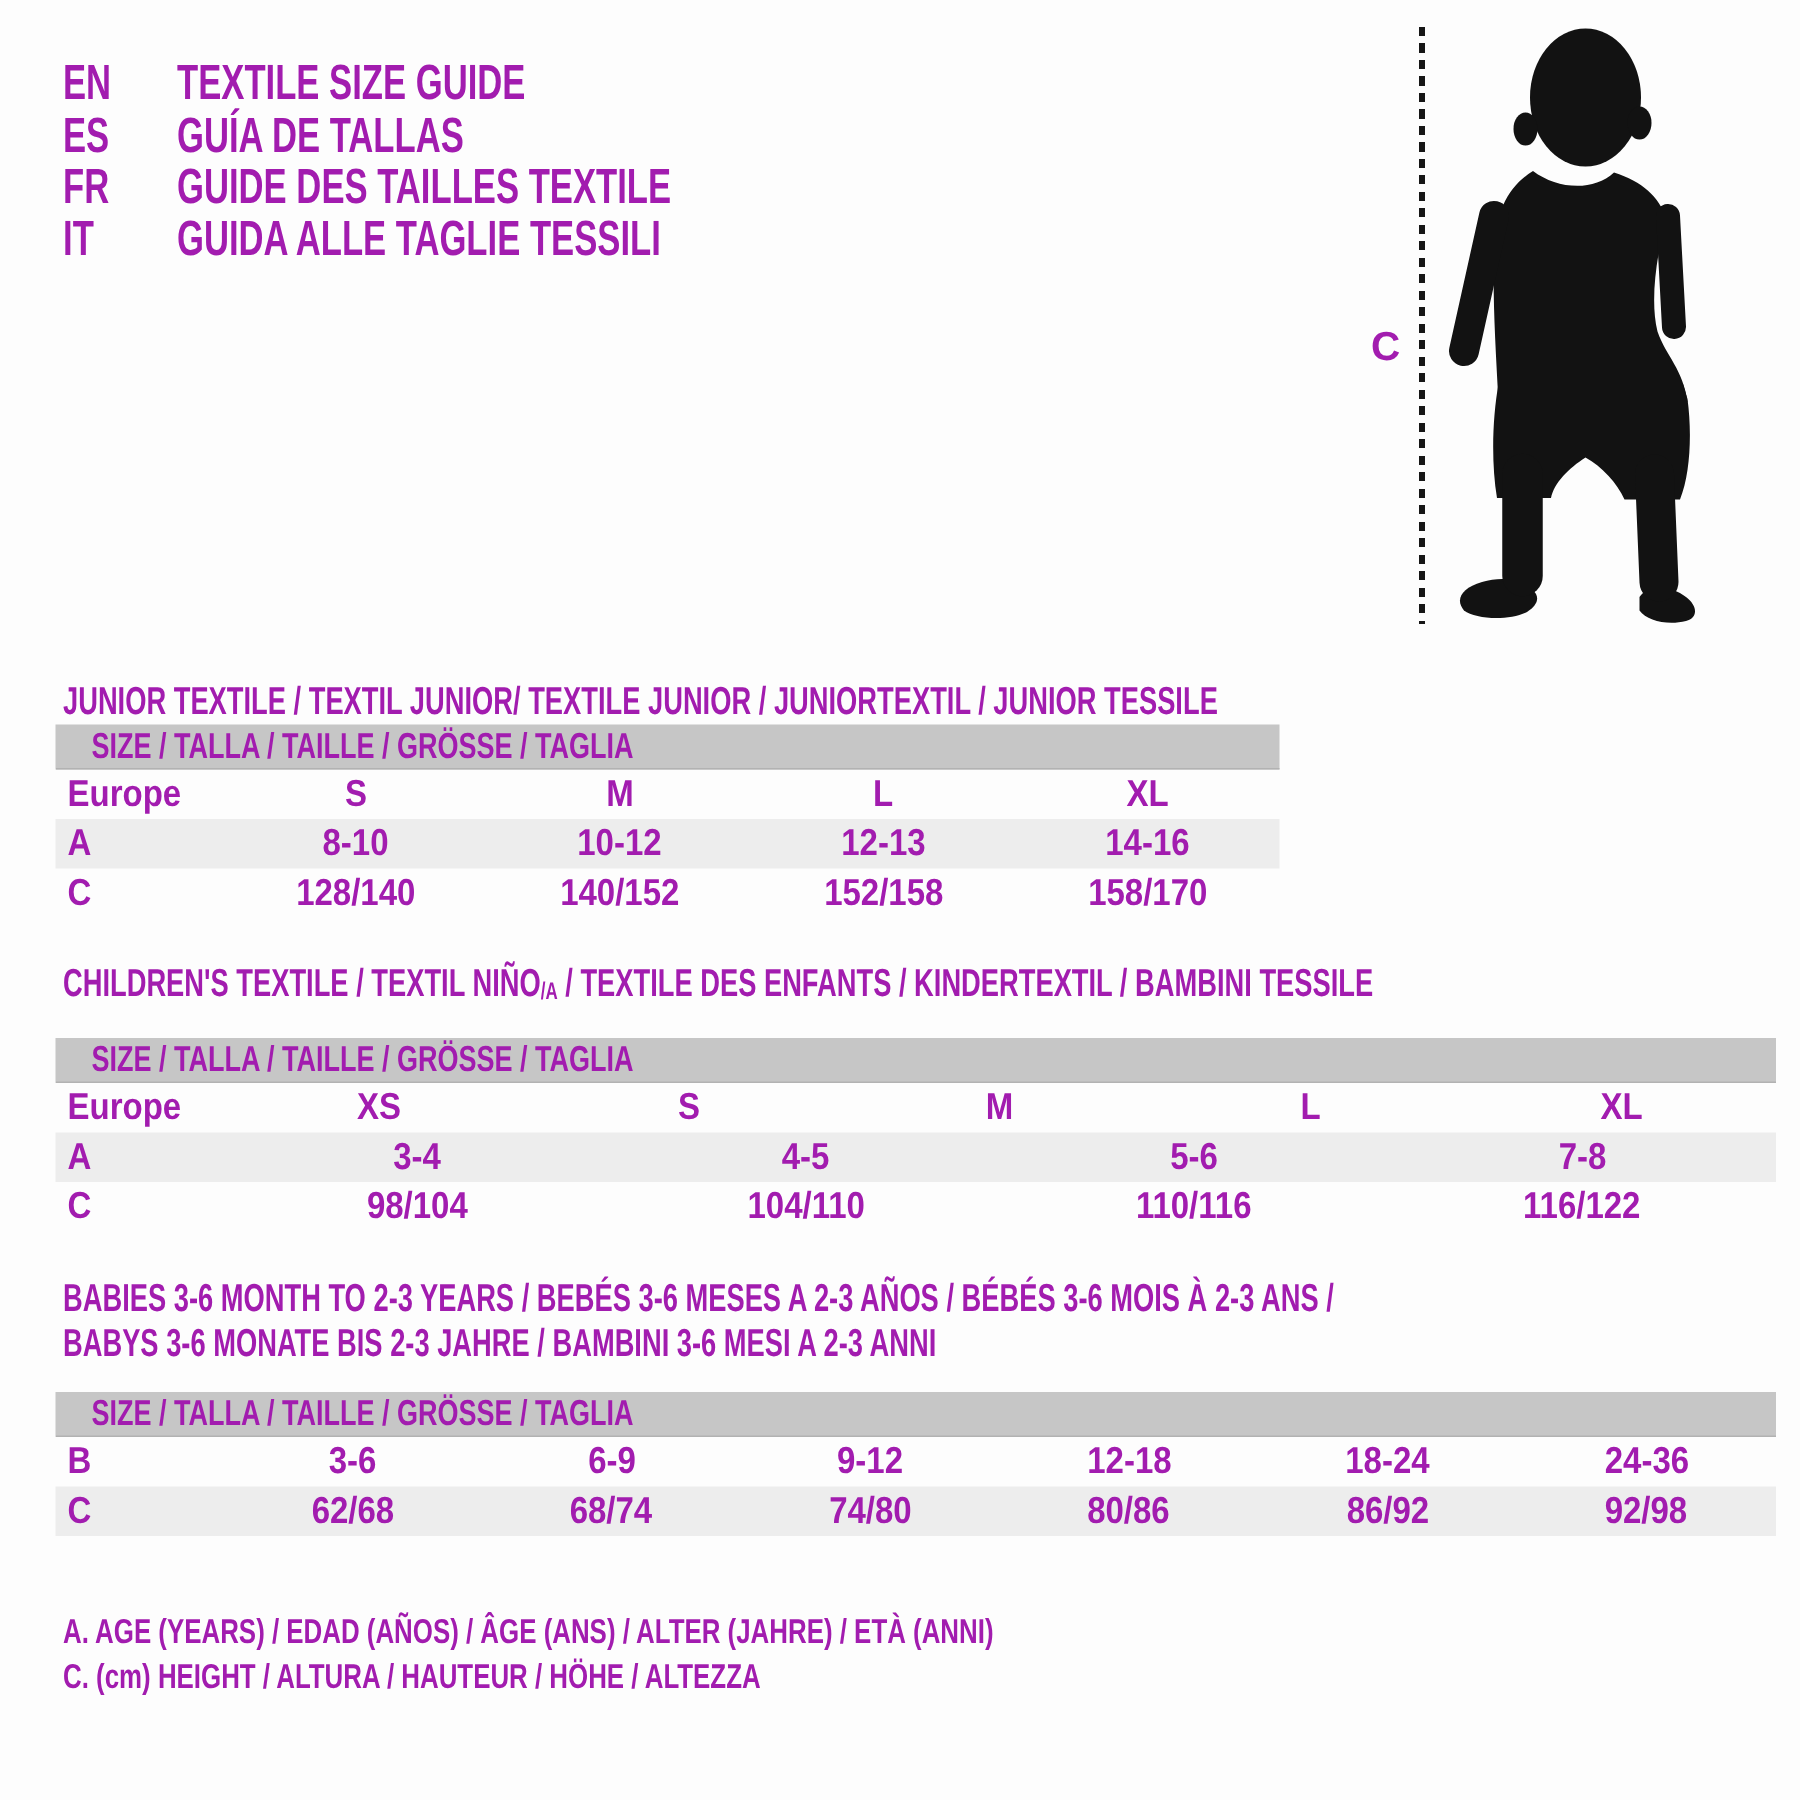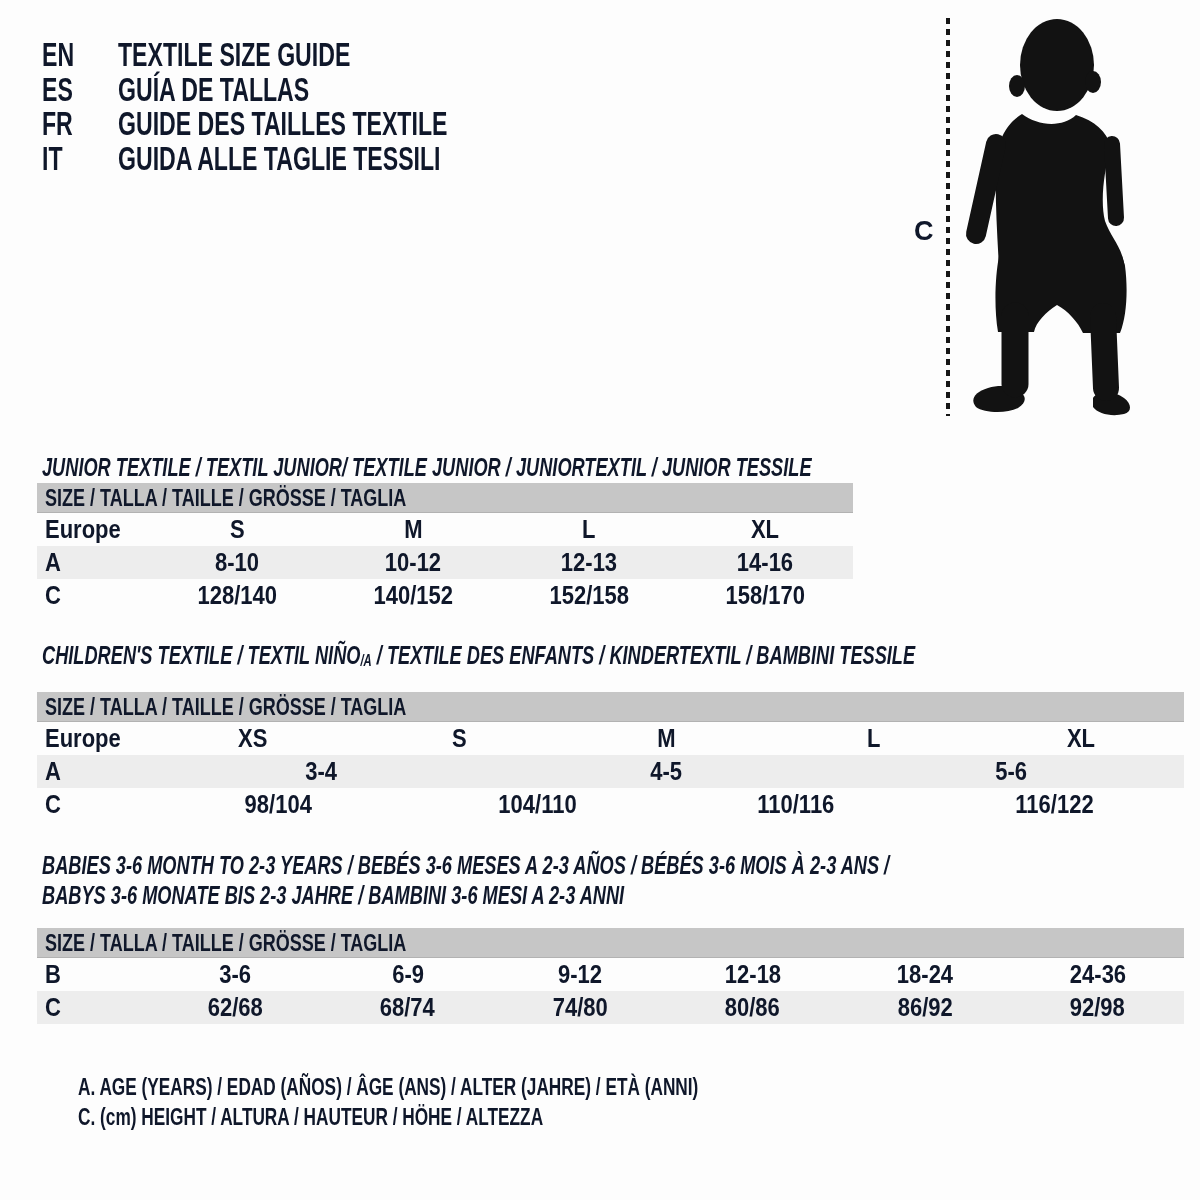--- a/index.html
+++ b/index.html
@@ -1,50 +1,50 @@
 <!DOCTYPE html>
 <html><head>
 <meta charset="utf-8">
 <style>
   html,body{margin:0;padding:0;}
   body{font-family:"Liberation Sans","DejaVu Sans",sans-serif;}
   #canvas{position:relative;width:1200px;height:1200px;background:#fdfdfd;overflow:hidden;
-          color:#0f172a;font-weight:bold;}
+          color:#a21caf;font-weight:bold;}
 
   
   .s70{display:inline-block;transform:scaleX(0.70);transform-origin:0 50%;white-space:nowrap;}
   .s75{display:inline-block;transform:scaleX(0.75);transform-origin:0 50%;white-space:nowrap;}
   .s88{display:inline-block;transform:scaleX(0.88);transform-origin:50% 50%;white-space:nowrap;}
   .s88.left{transform-origin:0 50%;}
 
   
   #lang-block{position:absolute;left:42px;top:38px;}
   .lang-row{display:flex;height:34.5px;align-items:center;font-size:33px;}
   .lang-code{width:76px;flex:0 0 76px;}
   
   #dash-line{position:absolute;left:946px;top:18px;width:4px;height:398px;
              background:repeating-linear-gradient(to bottom,#161616 0px,#161616 6px,transparent 6px,transparent 11px);}
   #fig-c-label{position:absolute;left:914px;top:216px;font-size:27px;line-height:30px;}
   #baby-svg{position:absolute;left:962px;top:16px;width:176px;height:404px;}
 
   
-  .sec-title{position:absolute;left:42px;font-size:26px;line-height:30px;font-style:italic;}
+  .sec-title{position:absolute;left:42px;font-size:26px;line-height:30px;}
   .sub-a{font-size:0.62em;vertical-align:-0.12em;}
 
   
   .size-table{position:absolute;left:37px;}
   .bar{height:30px;background:#c6c6c6;display:flex;align-items:center;box-shadow:inset 0 -1px 0 #b2b2b2;}
-  .bar-label{font-size:24px;padding-left:8px;}
+  .bar-label{font-size:24px;padding-left:24px;}
   .row{display:flex;height:33px;align-items:center;font-size:25px;}
   .row.shaded{background:#ededed;}
   .cell{flex:1;display:flex;justify-content:center;align-items:flex-end;}
   .cell.label{flex:0 0 104px;justify-content:flex-start;padding-left:8px;}
 
   
-  #legend{position:absolute;left:42px;top:1072px;margin-left:36px;}
+  #legend{position:absolute;left:42px;top:1072px;}
   .legend-line{height:30.5px;display:flex;align-items:center;font-size:23px;}
 </style>
 </head>
 <body>
 
 <div id="canvas">
 
   <div id="lang-block">
     <div class="lang-row">
       <span class="lang-code"><span class="s70">EN</span></span>
@@ -177,20 +177,23 @@
         </div>
       <div class="cell">
           <span class="s88">3-4</span>
         </div>
       <div class="cell">
           <span class="s88">4-5</span>
         </div>
       <div class="cell">
           <span class="s88">5-6</span>
         </div>
+      <div class="cell">
+          <span class="s88">7-8</span>
+        </div>
     </div>
     <div class="row">
       <div class="cell label">
           <span class="s88 left">C</span>
         </div>
       <div class="cell">
           <span class="s88">98/104</span>
         </div>
       <div class="cell">
           <span class="s88">104/110</span>

